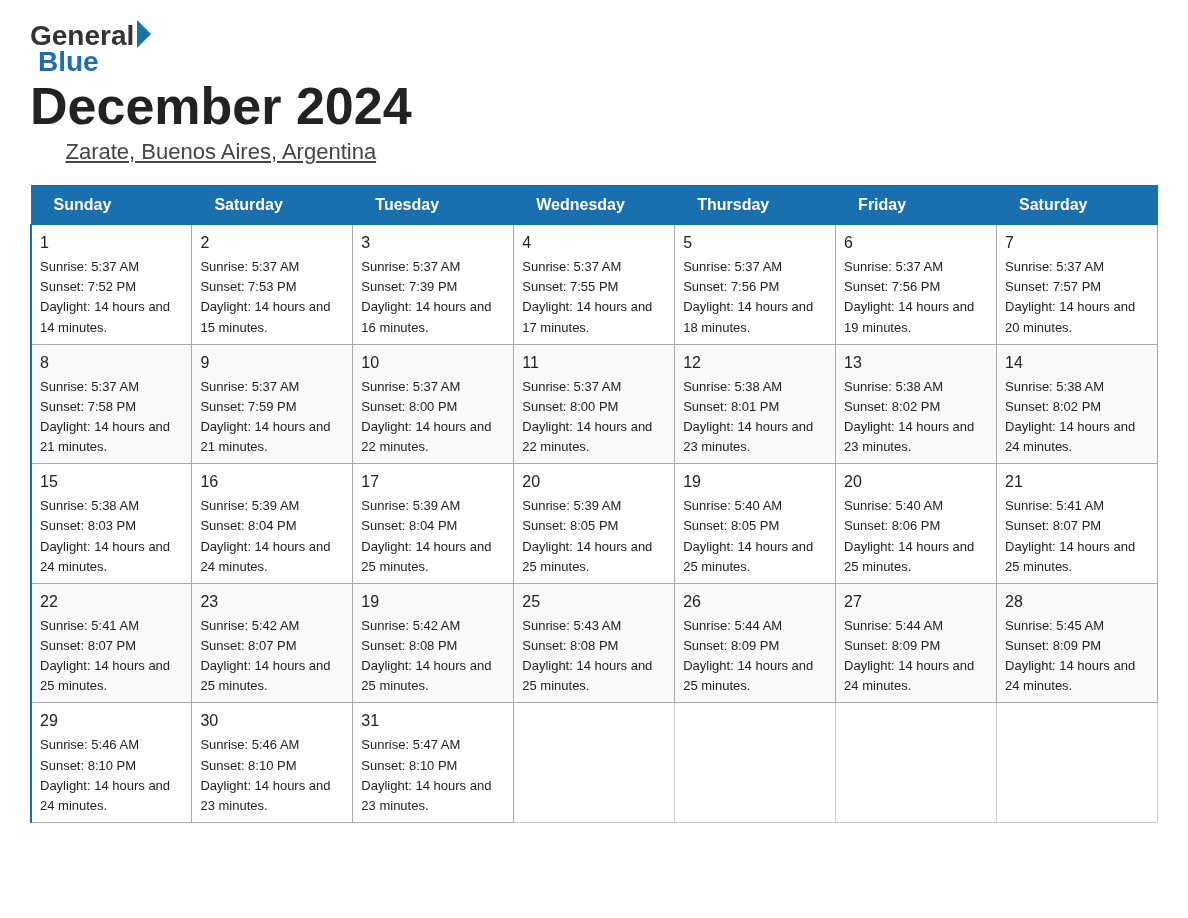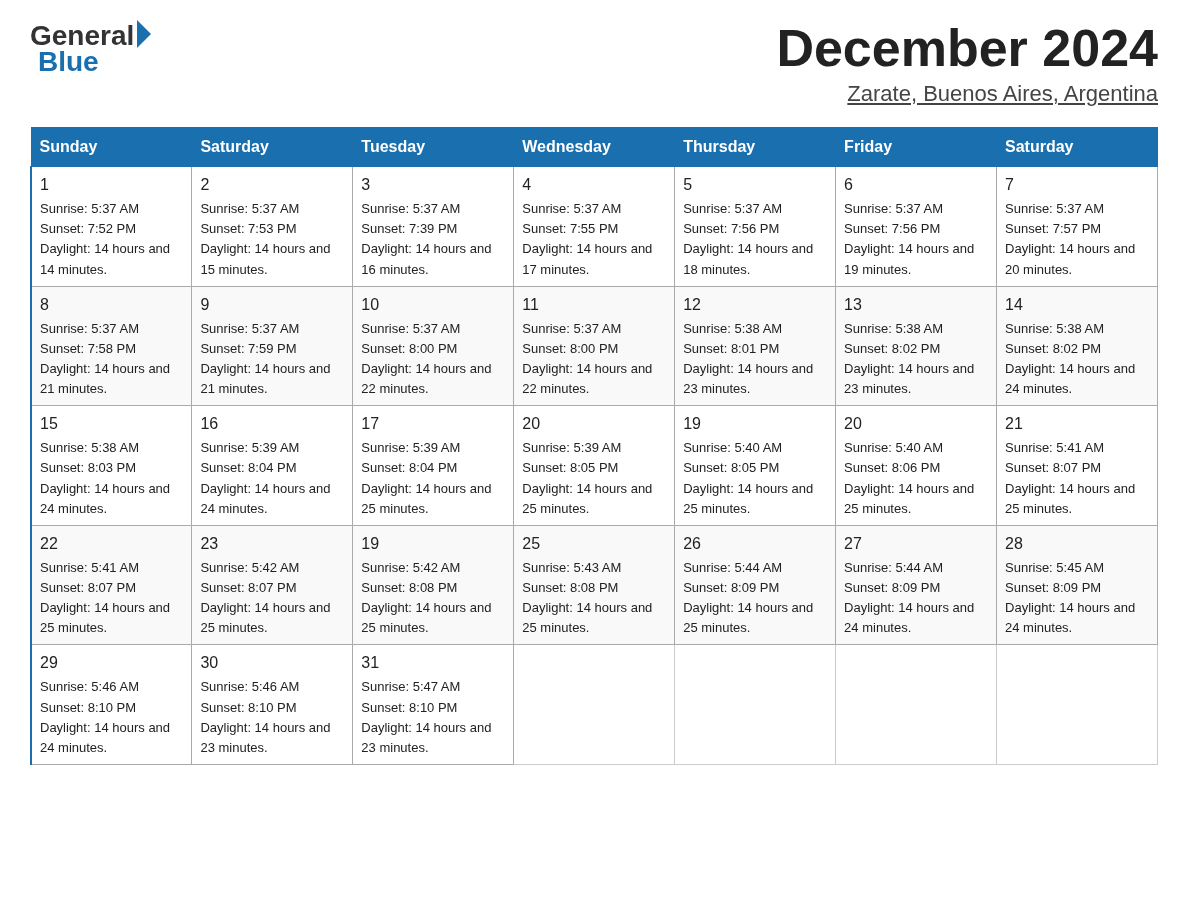--- a/index.html
+++ b/index.html
@@ -8,20 +8,21 @@
       background: #fff;
       padding: 20px 30px;
       width: 1188px;
       min-height: 918px;
     }
     .header {
       display: flex;
       justify-content: space-between;
       align-items: flex-start;
       margin-bottom: 20px;
+      flex-direction: column;
     }
     .logo {
       display: flex;
       flex-direction: column;
       align-items: flex-start;
     }
     .logo-top {
       display: flex;
       align-items: center;
     }
@@ -40,21 +41,21 @@
       margin-top: -4px;
     }
     .logo-blue {
       font-size: 28px;
       font-weight: bold;
       color: #1a6faf;
       margin-top: -6px;
       margin-left: 8px;
     }
     .title-section {
-      text-align: right;
+      text-align: center;
     }
     .month-title {
       font-size: 52px;
       font-weight: bold;
       color: #222;
       line-height: 1.1;
     }
     .location {
       font-size: 22px;
       color: #444;
@@ -64,21 +65,21 @@
     table {
       width: 100%;
       border-collapse: collapse;
       table-layout: fixed;
     }
     thead tr th {
       background-color: #1a6faf;
       color: #fff;
       font-size: 16px;
       font-weight: bold;
-      padding: 10px 8px;
+      padding: 10px 22px;
       text-align: left;
       border: 1px solid #1a6faf;
     }
     tbody tr td {
       border: 1px solid #aaa;
       vertical-align: top;
       padding: 6px 8px;
       font-size: 13px;
       color: #222;
       line-height: 1.5;

